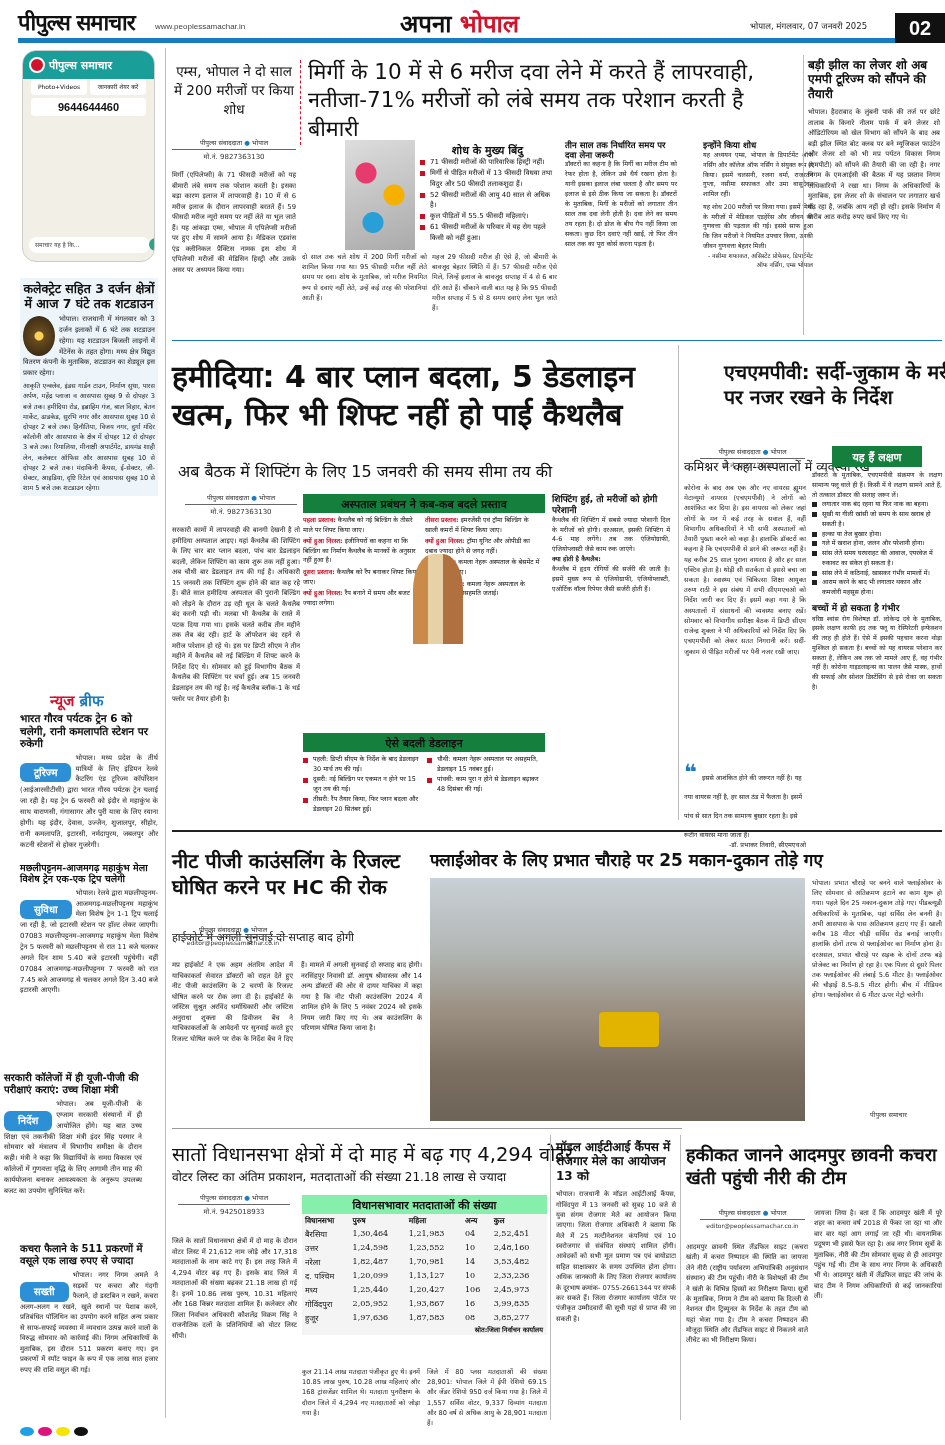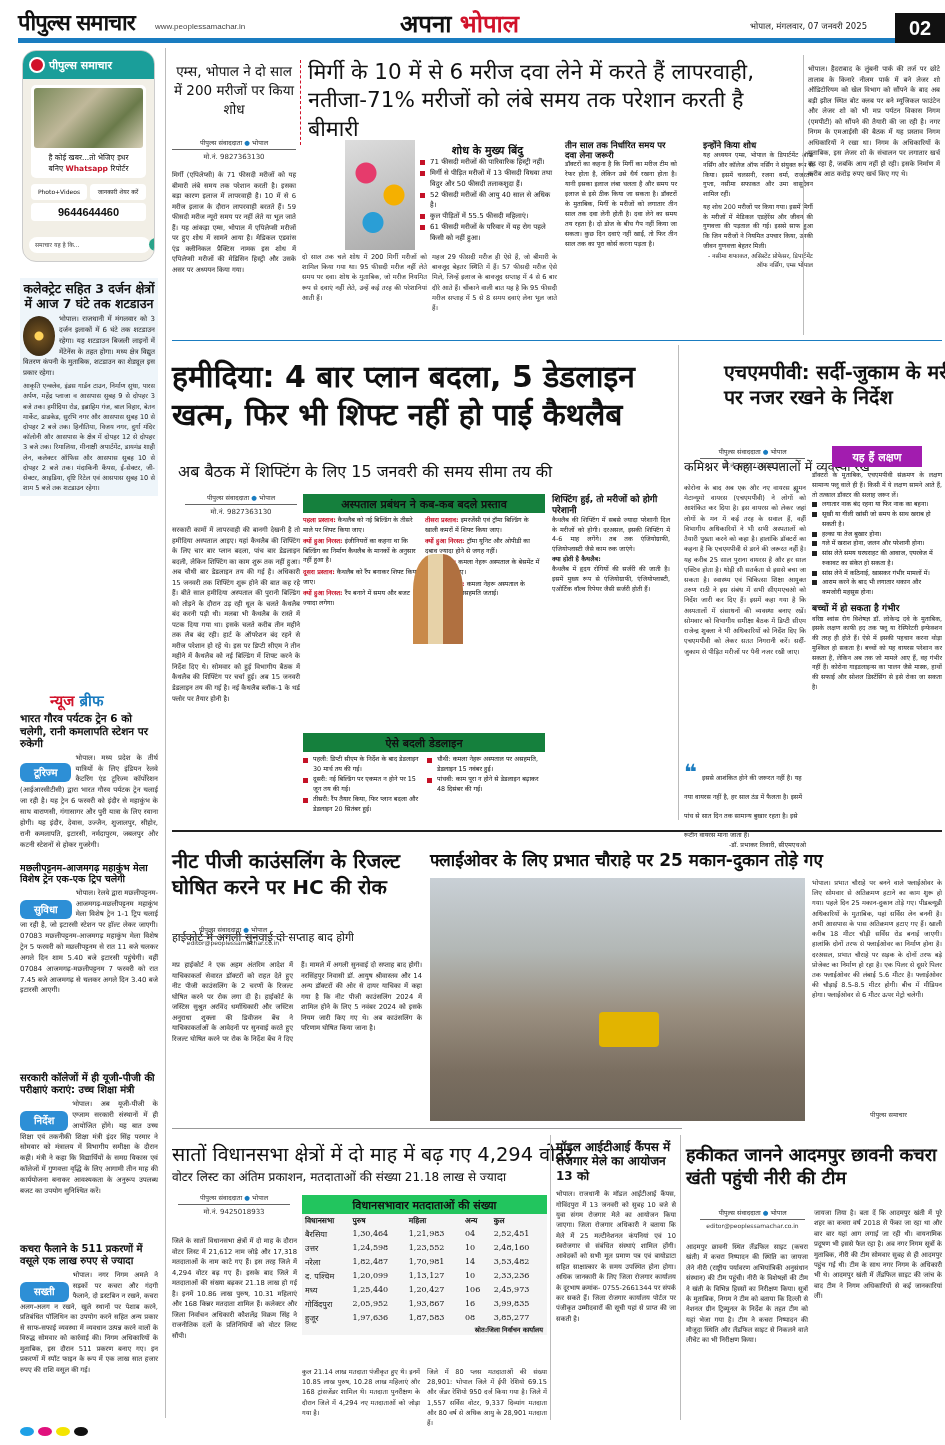--- a/index.html
+++ b/index.html
@@ -41,44 +41,37 @@
   .bul.blk li::before { background: #222; }
   .boxhead { background: #15803d; text-align: center; font-weight: bold; font-size: 11px; padding: 2px 0; }
   .pills { width: 70px; height: 110px; background: radial-gradient(circle at 30% 30%,#e63b6c 0 10px,transparent 11px), radial-gradient(circle at 70% 50%,#f5b000 0 10px,transparent 11px), radial-gradient(circle at 40% 75%,#2a9ed6 0 10px,transparent 11px), linear-gradient(160deg,#ddd,#aaa); }
   .building { background: linear-gradient(90deg,#c98a4a 0 30%,#e7d2a8 30% 60%,#b07040 60%); border-radius: 40% 40% 0 0; }
   .photo-demo { background: linear-gradient(180deg,#c9d0d6 0%,#b2b7b5 30%,#9a8f80 55%,#7a6e60 80%,#6d6458 100%); position: relative; }
   .photo-demo .jcb { position: absolute; left: 45%; top: 55%; width: 60px; height: 35px; background: #e2b400; border-radius: 4px; }
   .quote-ic { color: #1a7cc0; font-size: 22px; font-weight: bold; line-height: 1; }
   table.vt { border-collapse: collapse; font-size: 8px; width: 100%; }
   table.vt th { font-weight: bold; text-align: left; padding: 1px 3px; font-size: 7.5px; }
   table.vt td { padding: 1.5px 3px; font-family: "DejaVu Serif", serif; }
-  .lakshan-tag { background: #a21caf; color: #fff; font-weight: bold; font-size: 11px; padding: 3px 20px; display: inline-block; }
+  .lakshan-tag { background: #15803d; color: #fff; font-weight: bold; font-size: 11px; padding: 3px 20px; display: inline-block; }
   .cmyk { position: absolute; top: 1427px; width: 14px; height: 9px; border-radius: 50%; }
 </style>
 </head>
 <body>
 
 <div class="abs hdr-brand"><span>पीपुल्स समाचार</span></div>
 <div class="abs hdr-url">www.peoplessamachar.in</div>
 <div class="abs hdr-section"><span>अपना </span><span class="red">भोपाल</span></div>
 <div class="abs hdr-date">भोपाल, मंगलवार, 07 जनवरी 2025</div>
 <div class="abs hdr-page">02</div>
 <div class="abs hdr-rule"></div>
 
 <div class="abs vrule" style="left:165px;top:48px;height:1370px;"></div>
 
 <div class="abs wa">
   <div class="wa-top"><span class="logo"></span><span>पीपुल्स समाचार</span></div>
-  <div class="wa-card">
-    <div class="wa-photo"></div>
-    <div class="wa-text">
-      <div>है कोई खबर...तो भेजिए इधर</div>
-      <div><span>बनिए </span><span class="wa-red">Whatsapp</span><span> रिपोर्टर</span></div>
-    </div>
-  </div>
   <div class="wa-btns">
     <div class="wa-btn">Photo+Videos</div>
     <div class="wa-btn">जानकारी शेयर करें</div>
   </div>
   <div class="wa-phone">9644644460</div>
   <div class="wa-input"><span>समाचार यह है कि...</span><span class="wa-mic"></span></div>
 </div>
 
 <div class="abs" style="left:20px;top:278px;width:138px;background:#eef5fa;padding:3px;">
   <div class="head" style="font-size:12.5px;text-align:center;">कलेक्ट्रेट सहित 3 दर्जन क्षेत्रों में आज 7 घंटे तक शटडाउन</div>
@@ -91,21 +84,21 @@
 <div class="abs" style="left:20px;top:712px;width:138px;">
   <div class="head" style="font-size:10.5px;">भारत गौरव पर्यटक ट्रेन 6 को चलेगी, रानी कमलापति स्टेशन पर रुकेगी</div>
   <div class="body-txt" style="margin-top:3px;"><span class="tag" style="float:left;margin:10px 4px 0 0;">टूरिज्म</span><span>भोपाल। मध्य प्रदेश के तीर्थ यात्रियों के लिए इंडियन रेलवे कैटरिंग एंड टूरिज्म कॉर्पोरेशन (आईआरसीटीसी) द्वारा भारत गौरव पर्यटक ट्रेन चलाई जा रही है। यह ट्रेन 6 फरवरी को इंदौर से महाकुंभ के साथ वाराणसी, गंगासागर और पुरी यात्रा के लिए रवाना होगी। यह इंदौर, देवास, उज्जैन, शुजालपुर, सीहोर, रानी कमलापति, इटारसी, नर्मदापुरम, जबलपुर और कटनी स्टेशनों से होकर गुजरेगी।</span></div>
 </div>
 
 <div class="abs" style="left:20px;top:862px;width:138px;">
   <div class="head" style="font-size:9.5px;">मछलीपट्टनम-आजमगढ़ महाकुंभ मेला विशेष ट्रेन एक-एक ट्रिप चलेगी</div>
   <div class="body-txt" style="margin-top:3px;"><span class="tag" style="float:left;margin:12px 4px 0 0;">सुविधा</span><span>भोपाल। रेलवे द्वारा मछलीपट्टनम-आजमगढ़-मछलीपट्टनम महाकुंभ मेला विशेष ट्रेन 1-1 ट्रिप चलाई जा रही है, जो इटारसी स्टेशन पर हॉल्ट लेकर जाएगी। 07083 मछलीपट्टनम-आजमगढ़ महाकुंभ मेला विशेष ट्रेन 5 फरवरी को मछलीपट्टनम से रात 11 बजे चलकर अगले दिन शाम 5.40 बजे इटारसी पहुंचेगी। वहीं 07084 आजमगढ़-मछलीपट्टनम 7 फरवरी को रात 7.45 बजे आजमगढ़ से चलकर अगले दिन 3.40 बजे इटारसी आएगी।</span></div>
 </div>
 
-<div class="abs" style="left:20px;top:1072px;width:138px;">
+<div class="abs" style="left:4px;top:1072px;width:138px;">
   <div class="head" style="font-size:10px;">सरकारी कॉलेजों में ही यूजी-पीजी की परीक्षाएं कराएं: उच्च शिक्षा मंत्री</div>
   <div class="body-txt" style="margin-top:3px;"><span class="tag" style="float:left;margin:12px 4px 0 0;">निर्देश</span><span>भोपाल। अब यूजी-पीजी के एग्जाम सरकारी संस्थानों में ही आयोजित होंगे। यह बात उच्च शिक्षा एवं तकनीकी शिक्षा मंत्री इंदर सिंह परमार ने सोमवार को मंत्रालय में विभागीय समीक्षा के दौरान कही। मंत्री ने कहा कि विद्यार्थियों के समग्र विकास एवं कॉलेजों में गुणवत्ता वृद्धि के लिए आगामी तीन माह की कार्ययोजना बनाकर आवश्यकता के अनुरूप उपलब्ध बजट का उपयोग सुनिश्चित करें।</span></div>
 </div>
 
 <div class="abs" style="left:20px;top:1243px;width:138px;">
   <div class="head" style="font-size:10px;">कचरा फैलाने के 511 प्रकरणों में वसूले एक लाख रुपए से ज्यादा</div>
   <div class="body-txt" style="margin-top:3px;font-size:6.8px;"><span class="tag" style="float:left;margin:12px 4px 0 0;">सख्ती</span><span>भोपाल। नगर निगम अमले ने सड़कों पर कचरा और गंदगी फैलाने, दो डस्टबिन न रखने, कचरा अलग-अलग न रखने, खुले स्थानों पर पेशाब करने, प्रतिबंधित पॉलिथिन का उपयोग करने सहित अन्य प्रकार से साफ-सफाई व्यवस्था में व्यवधान उत्पन्न करने वालों के विरुद्ध सोमवार को कार्रवाई की। निगम अधिकारियों के मुताबिक, इस दौरान 511 प्रकरण बनाए गए। इन प्रकरणों में स्पॉट फाइन के रूप में एक लाख सात हजार रुपए की राशि वसूल की गई।</span></div>
 </div>
 
 <div class="abs" style="left:172px;top:62px;width:124px;font-size:13.5px;text-align:center;line-height:1.4;">एम्स, भोपाल ने दो साल में 200 मरीजों पर किया शोध</div>
@@ -139,20 +132,21 @@
   <div class="body-txt" style="font-size:6.4px;">डॉक्टरों का कहना है कि मिर्गी का मरीज टीम को रेफर होता है, लेकिन उसे धैर्य रखना होता है। यानी इसका इलाज लंबा चलता है और समय पर इलाज से इसे ठीक किया जा सकता है। डॉक्टरों के मुताबिक, मिर्गी के मरीजों को लगातार तीन साल तक दवा लेनी होती है। दवा लेने का समय तय रहता है। दो डोज के बीच गैप नहीं किया जा सकता। कुछ दिन दवाएं नहीं खाईं, तो फिर तीन साल तक का पूरा कोर्स करना पड़ता है।</div>
 </div>
 <div class="abs" style="left:703px;top:140px;width:110px;">
   <div class="head" style="font-size:8.5px;">इन्होंने किया शोध</div>
   <div class="body-txt" style="font-size:6.3px;">यह अध्ययन एम्स, भोपाल के डिपार्टमेंट ऑफ नर्सिंग और कॉलेज ऑफ नर्सिंग ने संयुक्त रूप से किया। इसमें चलसनी, रजना वर्मा, राजरतन गुप्ता, नसीमा सफाकत और उमा वासुदेवन शामिल रहीं।</div>
   <div class="body-txt" style="font-size:6.3px;margin-top:3px;">यह शोध 200 मरीजों पर किया गया। इसमें मिर्गी के मरीजों में मेडिकल एडहेरेंस और जीवन की गुणवत्ता की पड़ताल की गई। इससे साफ हुआ कि जिन मरीजों ने नियमित उपचार किया, उनकी जीवन गुणवत्ता बेहतर मिली।</div>
   <div class="body-txt" style="font-size:6.2px;text-align:right;">- नसीमा शफाकत, असिस्टेंट प्रोफेसर, डिपार्टमेंट ऑफ नर्सिंग, एम्स भोपाल</div>
 </div>
 
 <div class="abs" style="left:808px;top:58px;width:132px;">
+  <div class="head" style="font-size:12px;">बड़ी झील का लेजर शो अब एमपी टूरिज्म को सौंपने की तैयारी</div>
   <div class="body-txt" style="margin-top:6px;font-size:6.8px;">भोपाल। हैदराबाद के लुंबनी पार्क की तर्ज पर छोटे तालाब के किनारे नीलम पार्क में बने लेजर शो ऑडिटोरियम को खेल विभाग को सौंपने के बाद अब बड़ी झील स्थित बोट क्लब पर बने म्यूजिकल फाउंटेन और लेजर शो को भी मप्र पर्यटन विकास निगम (एमपीटी) को सौंपने की तैयारी की जा रही है। नगर निगम के एमआईसी की बैठक में यह प्रस्ताव निगम अधिकारियों ने रखा था। निगम के अधिकारियों के मुताबिक, इस लेजर शो के संचालन पर लगातार खर्च बढ़ रहा है, जबकि आय नहीं हो रही। इसके निर्माण में करीब आठ करोड़ रुपए खर्च किए गए थे।</div>
 </div>
 <div class="abs vrule" style="left:803px;top:55px;height:280px;"></div>
 
 <div class="abs hrule" style="left:172px;top:340px;width:770px;height:1px;background:#1a7cc0;"></div>
 
 <div class="abs" style="left:172px;top:358px;width:500px;font-size:30px;font-weight:bold;line-height:1.25;">हमीदिया: 4 बार प्लान बदला, 5 डेडलाइन खत्म, फिर भी शिफ्ट नहीं हो पाई कैथलैब</div>
 <div class="abs" style="left:178px;top:460px;width:500px;font-size:16px;">अब बैठक में शिफ्टिंग के लिए 15 जनवरी की समय सीमा तय की</div>
 <div class="abs" style="left:185px;top:493px;width:112px;">
   <div class="byline"><span>पीपुल्स संवाददाता</span> <span class="bdot">●</span> <span>भोपाल</span></div>
@@ -245,21 +239,21 @@
 <div class="abs hrule" style="left:172px;top:1128px;width:510px;height:1px;background:#999;"></div>
 <div class="abs" style="left:172px;top:1140px;width:510px;font-size:19.5px;">सातों विधानसभा क्षेत्रों में दो माह में बढ़ गए 4,294 वोटर</div>
 <div class="abs" style="left:172px;top:1168px;width:510px;font-size:12px;">वोटर लिस्ट का अंतिम प्रकाशन, मतदाताओं की संख्या 21.18 लाख से ज्यादा</div>
 <div class="abs" style="left:178px;top:1193px;width:112px;">
   <div class="byline"><span>पीपुल्स संवाददाता</span> <span class="bdot">●</span> <span>भोपाल</span></div>
   <div class="mob">मो.नं. 9425018933</div>
 </div>
 <div class="abs body-txt" style="left:172px;top:1236px;width:125px;font-size:6.8px;">जिले के सातों विधानसभा क्षेत्रों में दो माह के दौरान वोटर लिस्ट में 21,612 नाम जोड़े और 17,318 मतदाताओं के नाम काटे गए हैं। इस तरह जिले में 4,294 वोटर बढ़ गए हैं। इसके बाद जिले में मतदाताओं की संख्या बढ़कर 21.18 लाख हो गई है। इनमें 10.86 लाख पुरुष, 10.31 महिलाएं और 168 किन्नर मतदाता शामिल हैं। कलेक्टर और जिला निर्वाचन अधिकारी कौशलेंद्र विक्रम सिंह ने राजनीतिक दलों के प्रतिनिधियों को वोटर लिस्ट सौंपी।</div>
 
 <div class="abs" style="left:302px;top:1195px;width:245px;background:#f4f4f4;">
-  <div class="boxhead" style="background:#22c55e;">विधानसभावार मतदाताओं की संख्या</div>
+  <div class="boxhead" style="background:#86efac;">विधानसभावार मतदाताओं की संख्या</div>
   <table class="vt">
     <thead>
         <tr id="vt-head">
           <th>विधानसभा</th>
           <th>पुरुष</th>
           <th>महिला</th>
           <th>अन्य</th>
           <th>कुल</th>
         </tr>
       </thead>

